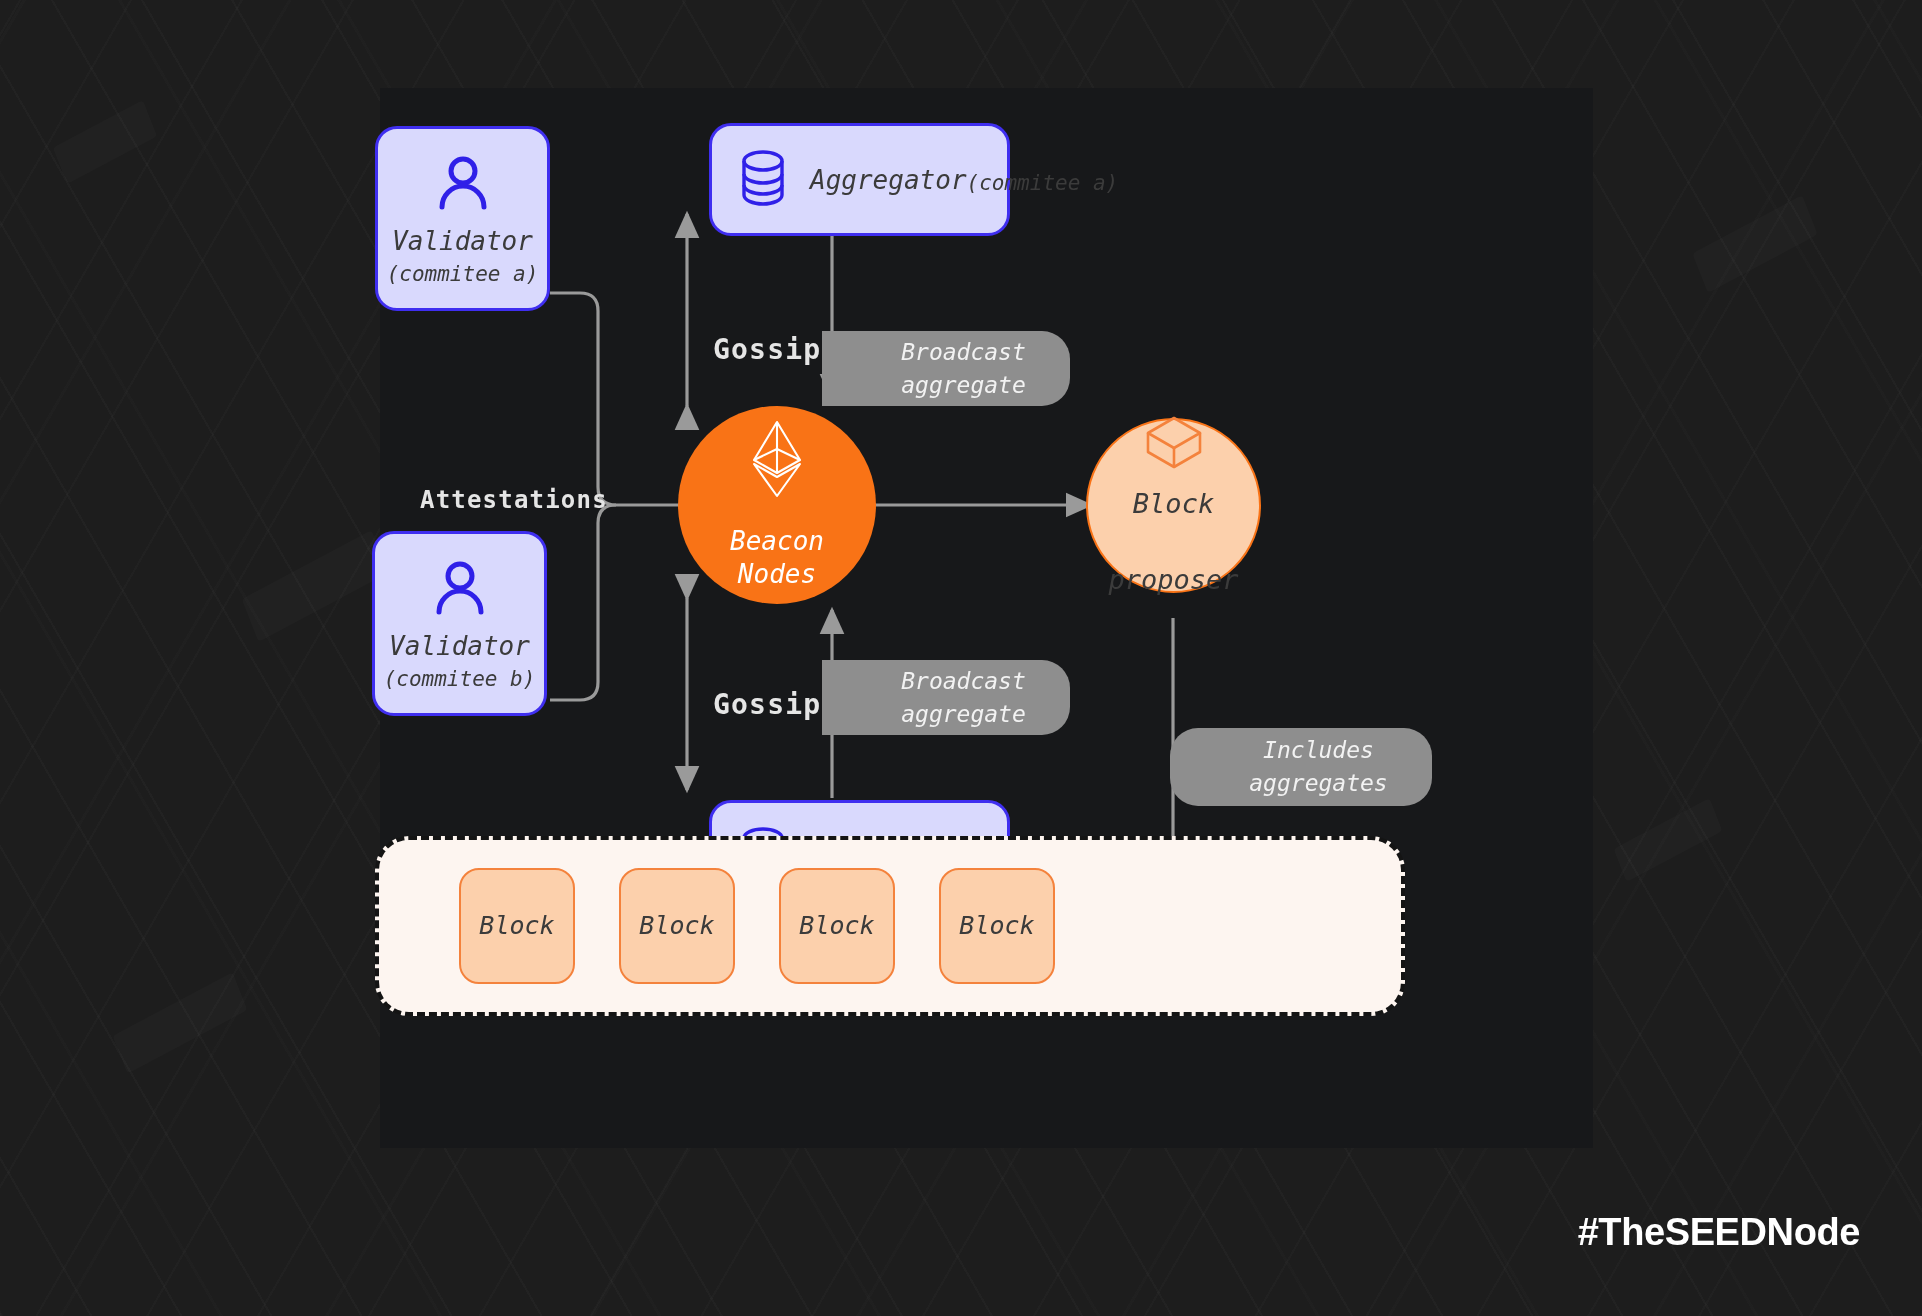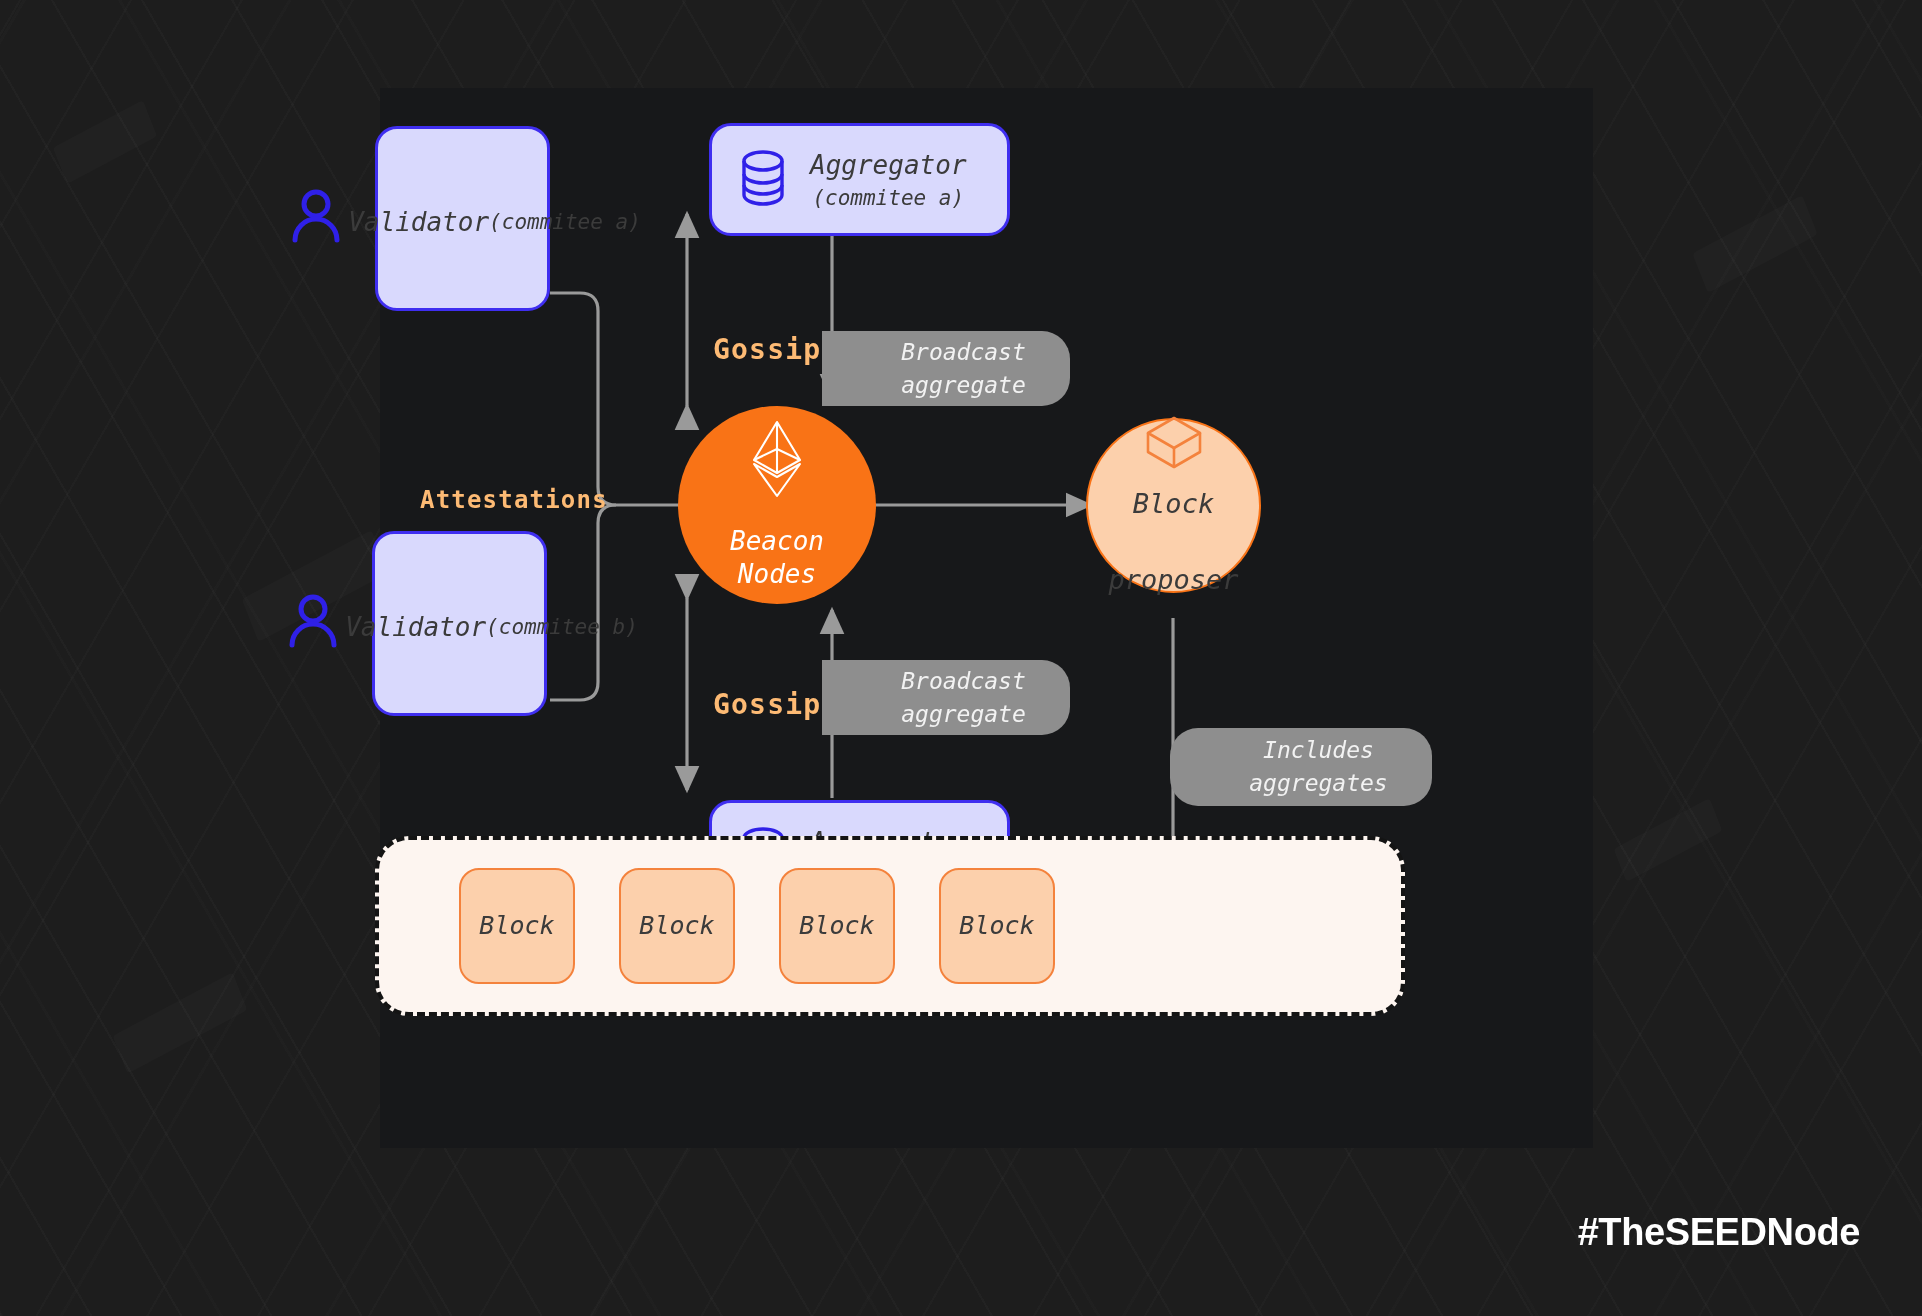--- a/index.html
+++ b/index.html
@@ -46,21 +46,21 @@
   
   .node {
     position: absolute;
     box-sizing: border-box;
   }
   .vbox {
     background: #d9d9fd;
     border: 3px solid #3f2ef0;
     border-radius: 22px;
     display: flex;
-    flex-direction: row;
+    flex-direction: column;
     align-items: center;
     justify-content: center;
   }
   .vbox .label-main {
     font-style: italic;
     font-size: 26px;
     color: #3b3b3b;
     margin-top: 6px;
     white-space: nowrap;
   }
@@ -76,21 +76,21 @@
     background: #d9d9fd;
     border: 3px solid #3f2ef0;
     border-radius: 22px;
     display: flex;
     flex-direction: row;
     align-items: center;
     justify-content: flex-start;
     padding-left: 26px;
     gap: 22px;
   }
-  .abox .atext { display: flex; flex-direction: column; align-items: center; text-align: center; }
+  .abox .atext { display: flex; flex-direction: row; align-items: center; text-align: center; }
   .abox .label-main {
     font-style: italic;
     font-size: 26px;
     color: #3b3b3b;
     white-space: nowrap;
   }
   .abox .label-sub {
     font-style: italic;
     font-size: 21px;
     color: #3b3b3b;
@@ -130,21 +130,21 @@
     color: #3b3b3b;
     line-height: 1.3;
     margin-top: 41px;
   }
   .circle-prop .c-l1 { margin-top: 10px; }
 
   
   .plain-label {
     position: absolute;
     font-weight: bold;
-    color: #fdba74;
+    color: #e5e5e5;
     white-space: nowrap;
   }
 
   
   .pill {
     position: absolute;
     background: #8e8e8e;
     display: flex;
     flex-direction: column;
     align-items: center;

